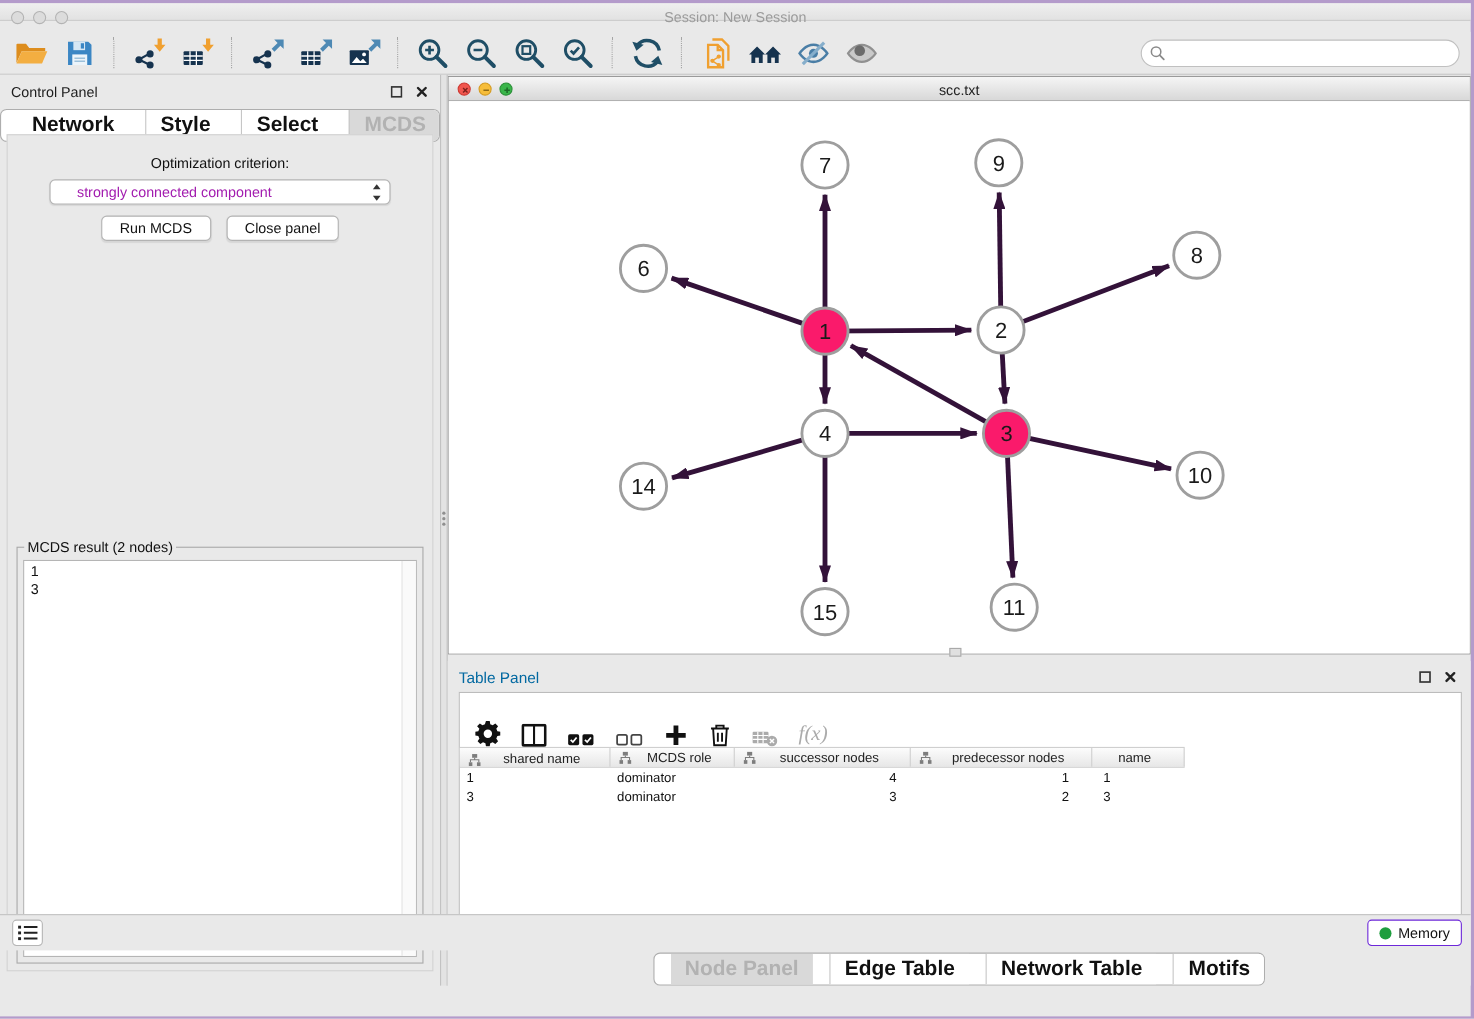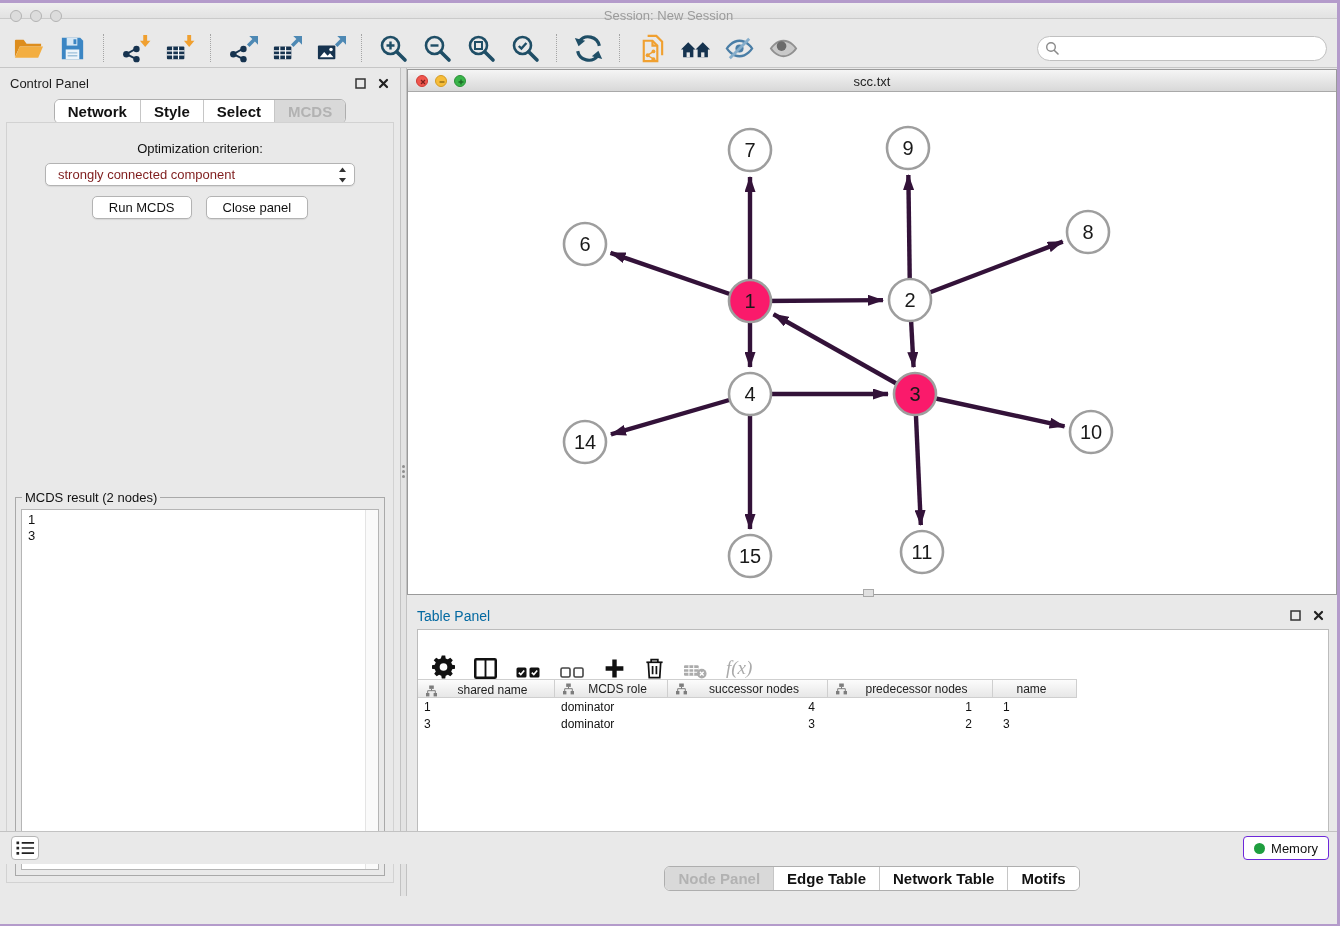--- a/index.html
+++ b/index.html
@@ -22,27 +22,27 @@
   .search-input { width:290px; height:25px; border:1px solid #c0c0c0; border-radius:13px; background:#fff; padding:0 8px 0 26px; font-size:13px; outline:none; }
   .search-ico { position:absolute; left:8px; top:5px; }
 
   
   .control-panel { position:absolute; left:0; top:65px; width:400px; height:828px; background:#e9e9e9; }
   .panel-head { position:absolute; left:0; top:0; width:100%; height:30px; }
   .panel-title { position:absolute; left:10px; top:8px; font-size:13px; color:#1d1d1d; }
   .panel-head-icons { position:absolute; right:10px; top:8px; display:flex; gap:9px; align-items:center; }
   .mini-ico { background:transparent; border:none; width:14px; height:14px; display:flex; align-items:center; justify-content:center; }
   .seg { display:inline-flex; border:1px solid #aeaeae; border-radius:6px; overflow:hidden; background:#fff; }
-  .seg button { padding:3px 13px; font-family:"Liberation Sans",sans-serif; font-size:15px; font-weight:700; color:#111; background:#fff; border:none; border-left:1px solid #c6c6c6; cursor:default; white-space:nowrap; }
+  .seg button { padding:3px 13px; font-family:"Liberation Sans",sans-serif; font-size:19px; font-weight:700; color:#111; background:#fff; border:none; border-left:1px solid #c6c6c6; cursor:default; white-space:nowrap;margin-left:15px; }
   .seg button:first-child { border-left:none; }
   .seg button.sel { background:#d9d9d9; color:#b2b2b2; }
   .control-tabs { position:absolute; left:0; top:31px; width:100%; display:flex; justify-content:center; }
   .control-content { position:absolute; left:6px; right:6px; top:54px; bottom:13px; background:#e9e9e9; border:1px solid #d2d2d2; }
   .opt-label { position:absolute; left:0; width:100%; top:18px; text-align:center; font-size:13px; color:#111; }
-  .criterion { position:absolute; left:38px; top:40px; width:310px; height:23px; background:#fff; border:1px solid #b3b3b3; border-radius:5px; font-size:13px; color:#7f1d1d; line-height:21px; padding-left:12px; box-shadow:0 1px 1px rgba(0,0,0,.08); }
+  .criterion { position:absolute; left:38px; top:40px; width:310px; height:23px; background:#fff; border:1px solid #b3b3b3; border-radius:5px; font-size:13px; color:#a21caf; line-height:21px; padding-left:24px; box-shadow:0 1px 1px rgba(0,0,0,.08); }
   .criterion .stepper { position:absolute; right:7px; top:3px; }
   .btn-row { position:absolute; left:0; top:73px; width:100%; display:flex; justify-content:center; gap:14px; }
   .mac-btn { background:#fff; border:1px solid #b3b3b3; border-radius:5px; height:23px; padding:0 16px; font-size:13px; color:#111; box-shadow:0 1px 1px rgba(0,0,0,.08); cursor:default; }
   .result-box { position:absolute; left:8px; right:8px; top:374px; bottom:6px; border:1px solid #a9a9a9; }
   .result-legend { position:absolute; left:6px; top:-8px; background:#e9e9e9; padding:0 3px; font-size:13px; color:#111; }
   .result-list { position:absolute; left:5px; right:5px; top:11px; bottom:5px; background:#fff; border:1px solid #b5b5b5; overflow:hidden; }
   .result-track { position:absolute; right:0; top:0; bottom:0; width:13px; background:#fafafa; border-left:1px solid #e4e4e4; }
   .result-item { font-size:13px; color:#111; line-height:16px; padding:0 6px; }
   .result-list .result-item:first-child { padding-top:2px; }
 

